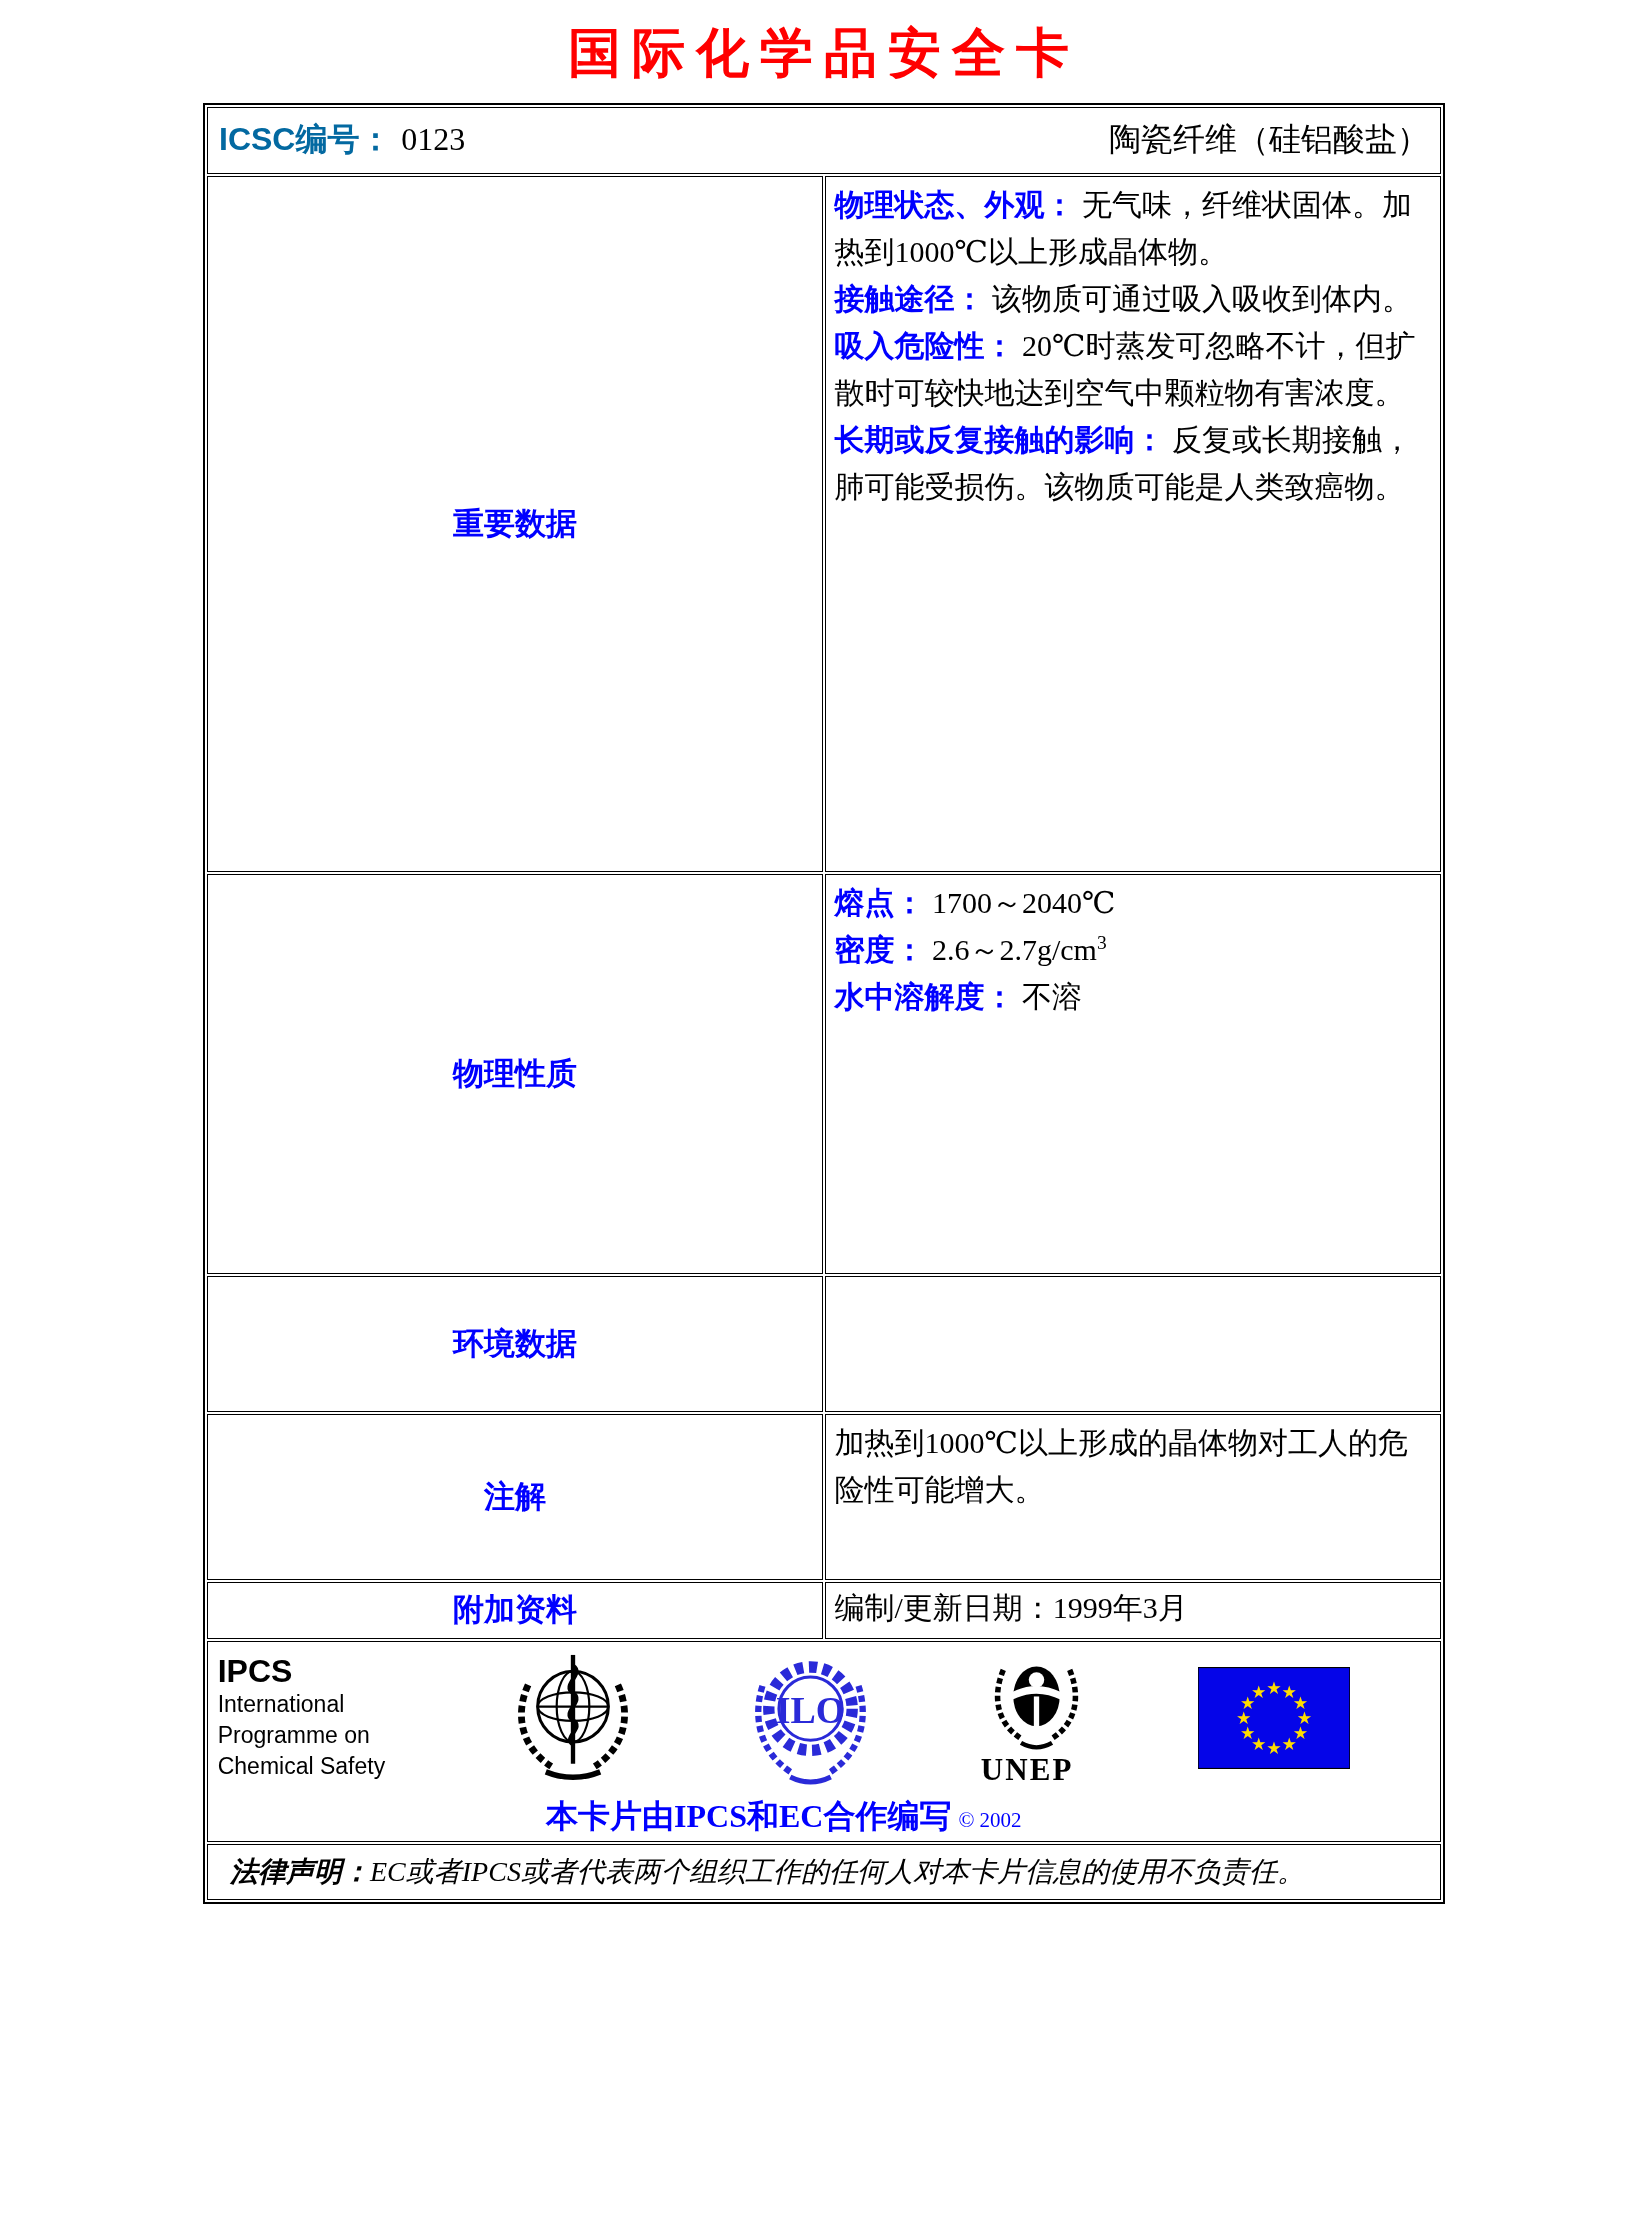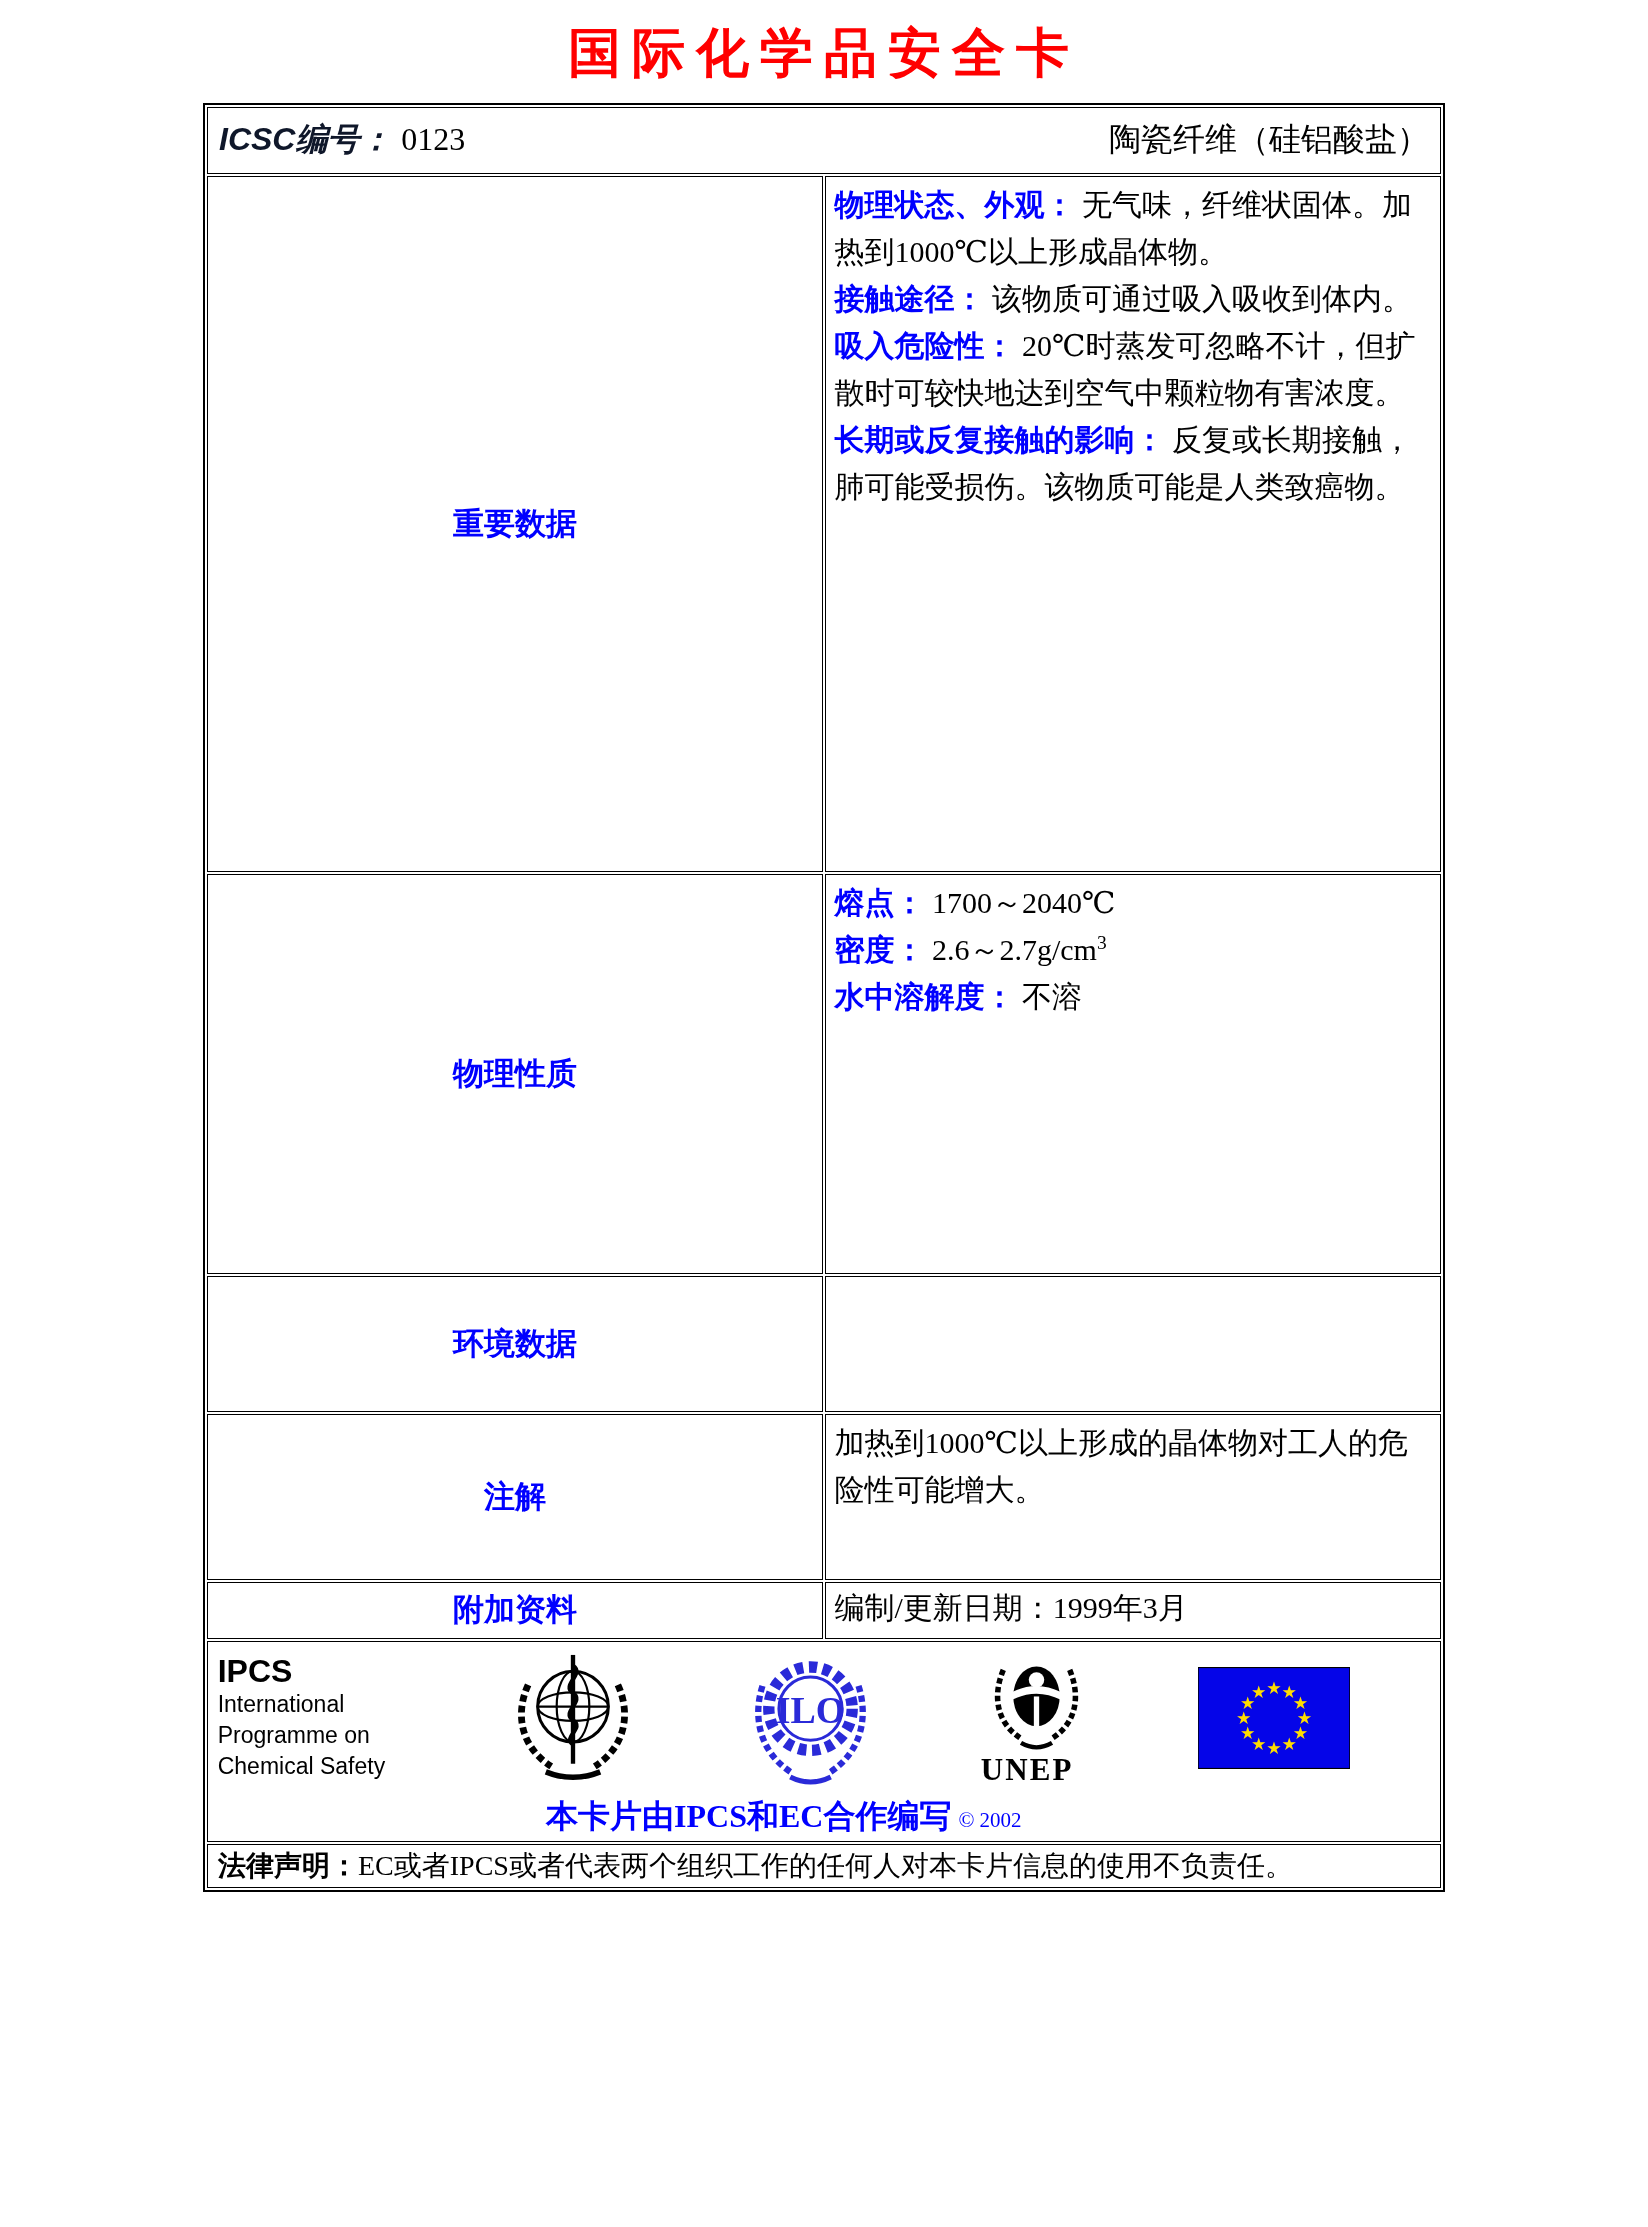--- a/index.html
+++ b/index.html
@@ -25,42 +25,42 @@
   }
   td.content-cell{padding:4.2px 9.7px 7px 8.4px;font-size:30px;line-height:47px;}
   .kv .k{
     color:#0000ff;font-weight:bold;
     font-family:"Liberation Sans","DejaVu Sans",sans-serif;
   }
   .kv .v{color:#000;}
   sup{font-size:19.5px;line-height:0;}
   td.header-cell{height:67px;vertical-align:middle;padding:0 11px;}
   .header-row-inner{display:flex;justify-content:space-between;align-items:center;font-size:32px;}
-  .header-left .k{color:#0f172a;font-weight:bold;font-family:"Liberation Sans","DejaVu Sans",sans-serif;font-style:italic;}
+  .header-left .k{color:#0369a1;font-weight:bold;font-family:"Liberation Sans","DejaVu Sans",sans-serif;}
   .header-left .num{color:#000;padding-left:9.7px;}
   .header-right{color:#000;}
   td.h-important{height:696px;}
   td.h-physical{height:400px;}
   td.h-environment{height:136px;}
   td.h-notes{height:166px;}
   td.h-additional{height:36px;padding-top:1.4px;}
   td.footer-cell{height:191px;padding:4.2px 90px 2.8px 9.7px;vertical-align:middle;}
   .logos-row{display:flex;justify-content:space-between;align-items:center;height:143px;gap:16px;}
   .ipcs-block{font-family:"Liberation Sans","DejaVu Sans",sans-serif;width:181px;}
   .ipcs-acronym{font-size:32px;font-weight:bold;line-height:36px;}
   .ipcs-line{font-size:23px;line-height:31px;}
   .logo{display:block;}
   .unep-block{text-align:left;}
   .unep-text{font-family:"Liberation Serif","DejaVu Serif",serif;font-weight:bold;font-size:31px;letter-spacing:2.1px;line-height:31px;}
   .footer-caption{
     text-align:center;margin-top:5.6px;font-size:32px;font-weight:bold;color:#0000ff;
     font-family:"Liberation Serif","DejaVu Serif",serif;
   }
   .footer-caption .copy{font-weight:normal;font-size:21px;padding-left:7px;}
-  td.legal-cell{height:44px;vertical-align:middle;padding:0 10px;font-size:28px;}
+  td.legal-cell{height:56px;vertical-align:middle;padding:0 22px;font-size:28px;font-style:italic;}
   .legal-label{font-weight:bold;color:#000;font-family:"Liberation Sans","DejaVu Sans",sans-serif;}
   .legal-text{color:#000;}
 </style>
 </head>
 <body>
 
 <div class="page">
 
   <h1 class="doc-title">国际化学品安全卡</h1>
 

